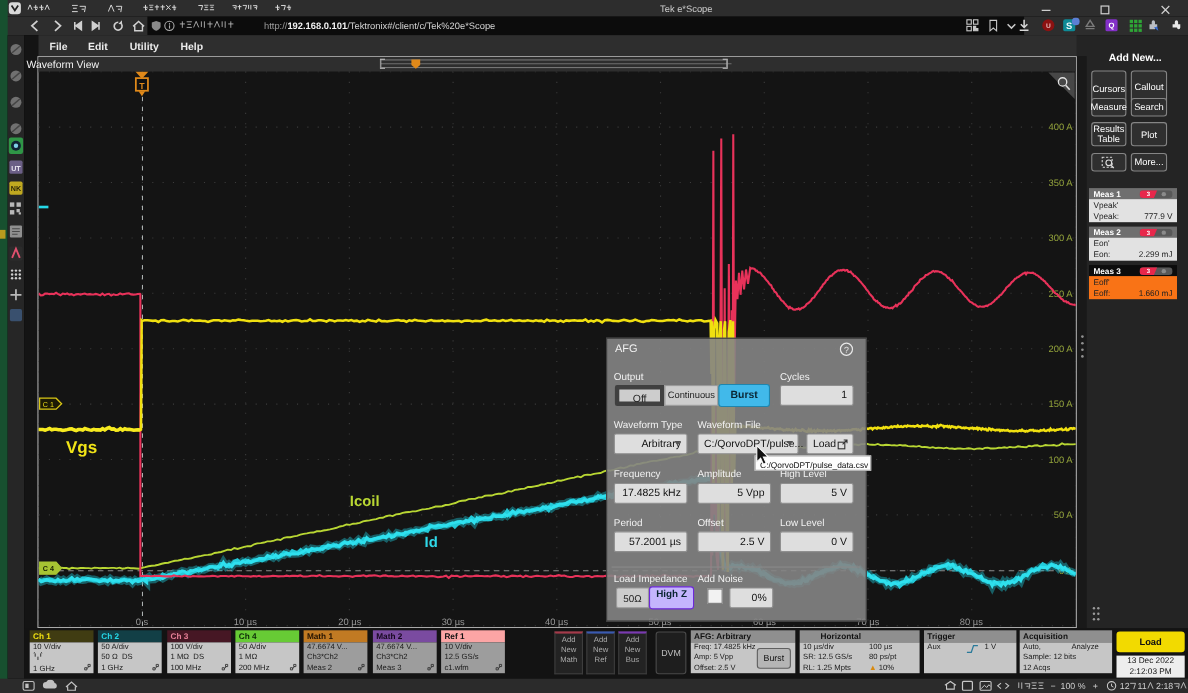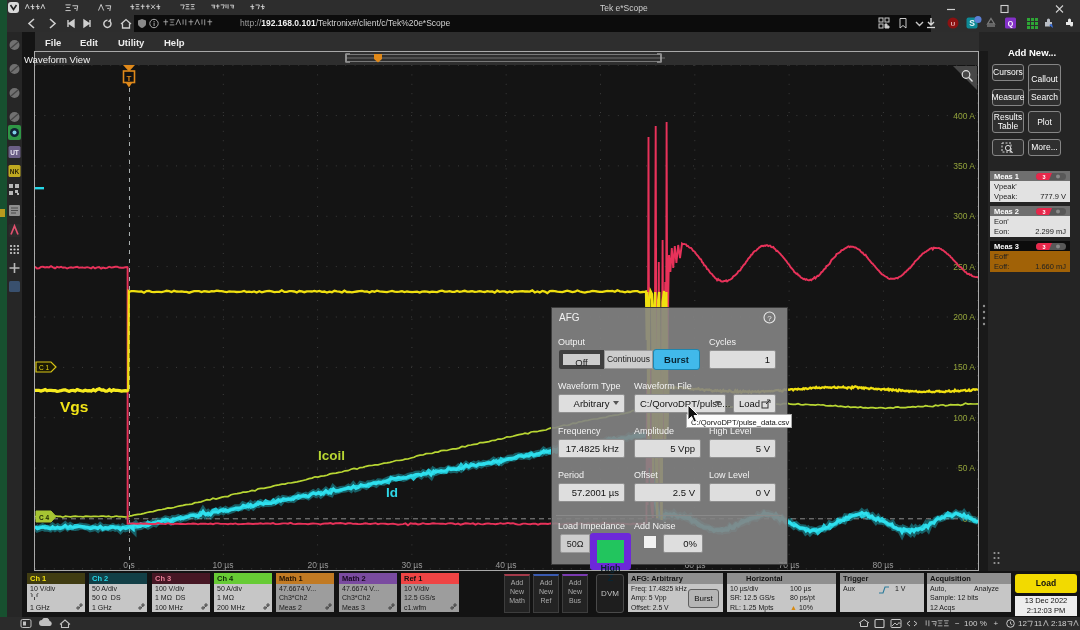--- a/index.html
+++ b/index.html
@@ -365,21 +365,21 @@
 </svg>
 <svg class="a" style="left:981px;top:303px" width="8" height="24">
     <g fill="#8f8f8f">
       <circle cx="3" cy="3" r="1.2"></circle>
       <circle cx="3" cy="9" r="1.2"></circle>
       <circle cx="3" cy="15" r="1.2"></circle>
       <circle cx="3" cy="21" r="1.2"></circle>
     </g>
   </svg>
 <div class="a" style="left:987px;top:47px;width:90px;height:13px;text-align:center;color:#fff;font-size:9.5px;font-weight:bold">Add New...</div>
-<div class="btn" style="left:992px;top:64px;width:32px;height:17px">
+<div class="btn" style="left:992px;top:64px;width:32px;height:34px">
     <span>Cursors</span>
   </div>
 <div class="btn" style="left:1028px;top:64px;width:33px;height:31px">
     <span>Callout</span>
   </div>
 <div class="btn" style="left:992px;top:89px;width:32px;height:17px">
     <span>Measure</span>
   </div>
 <div class="btn" style="left:1028px;top:89px;width:33px;height:17px">
     <span>Search</span>
@@ -412,21 +412,21 @@
       <text x="8" y="5.6" font-size="5.5" fill="#fff" text-anchor="middle">3</text>
       <circle cx="22" cy="3.5" r="2" fill="#8a8a8a"></circle>
     </svg></div>
 <div class="a" style="left:990px;top:216px;width:80px;height:21px;background:#e2e2e2;color:#222;font-size:7.5px;padding:1px 4px 0 4px;line-height:9.5px">Eon'<br>Eon:<span style="float:right">2.299 mJ</span></div>
 <div class="a" style="left:990px;top:241px;width:80px;height:9px;background:#0c0c0c;padding:1px 0 0 4px;color:#fff;font-size:7.5px;font-weight:bold;height:10px">Meas 3<svg class="a" style="right:4px;top:2px" width="30" height="7">
       <rect x="0" y="0" width="30" height="7" rx="3.5" fill="#585858"></rect>
       <path d="M3.5,0 L16,0 L13,7 L3.5,7 A3.5,3.5 0 0 1 3.5,0 Z" fill="#e8274b"></path>
       <text x="8" y="5.6" font-size="5.5" fill="#fff" text-anchor="middle">3</text>
       <circle cx="22" cy="3.5" r="2" fill="#8a8a8a"></circle>
     </svg></div>
-<div class="a" style="left:990px;top:251px;width:80px;height:21px;background:#a16207;color:#222;font-size:7.5px;padding:1px 4px 0 4px;line-height:9.5px">Eoff'<br>Eoff:<span style="float:right">1.660 mJ</span></div>
+<div class="a" style="left:990px;top:251px;width:80px;height:21px;background:#f97316;color:#222;font-size:7.5px;padding:1px 4px 0 4px;line-height:9.5px">Eoff'<br>Eoff:<span style="float:right">1.660 mJ</span></div>
 <svg class="a" style="left:992px;top:551px" width="10" height="18">
     <g fill="#9a9a9a">
       <circle cx="2.5" cy="2" r="1.1"></circle>
       <circle cx="6.5" cy="2" r="1.1"></circle>
       <circle cx="2.5" cy="7" r="1.1"></circle>
       <circle cx="6.5" cy="7" r="1.1"></circle>
       <circle cx="2.5" cy="12" r="1.1"></circle>
       <circle cx="6.5" cy="12" r="1.1"></circle>
     </g>
   </svg>
@@ -463,21 +463,21 @@
         <path d="M1,4 h2 v2 h-2 z M4,1 h2 v2 h-2 z M3,5 L5,2.5" stroke="#333" stroke-width="0.8" fill="none"></path>
       </svg></div>
   </div>
 <div class="bdg" style="left:339px;top:573px">
     <div class="hd" style="background:#7a4ba0;color:#16081f">Math 2</div>
     <div class="bd" style="background:#9d9d9d">47.6674 V...<br>Ch3*Ch2<br>Meas 3<svg style="position:absolute;right:2px;bottom:2px" width="7" height="7">
         <path d="M1,4 h2 v2 h-2 z M4,1 h2 v2 h-2 z M3,5 L5,2.5" stroke="#333" stroke-width="0.8" fill="none"></path>
       </svg></div>
   </div>
 <div class="bdg" style="left:401px;top:573px">
-    <div class="hd" style="background:#ef4444;color:#111">Ref 1</div>
+    <div class="hd" style="background:#fca5a5;color:#111">Ref 1</div>
     <div class="bd" style="background:#9d9d9d">10 V/div<br>12.5 GS/s<br>c1.wfm<svg style="position:absolute;right:2px;bottom:2px" width="7" height="7">
         <path d="M1,4 h2 v2 h-2 z M4,1 h2 v2 h-2 z M3,5 L5,2.5" stroke="#333" stroke-width="0.8" fill="none"></path>
       </svg></div>
   </div>
 <div class="a" style="left:504px;top:574px;width:26px;height:39px;background:#232323;border:1px solid #3d3d3d;border-top:2px solid #a43a4a;color:#aaa;font-size:7px;text-align:center;line-height:9px;padding-top:2px">Add<br>New<br>Math</div>
 <div class="a" style="left:533px;top:574px;width:26px;height:39px;background:#232323;border:1px solid #3d3d3d;border-top:2px solid #3a5ab0;color:#aaa;font-size:7px;text-align:center;line-height:9px;padding-top:2px">Add<br>New<br>Ref</div>
 <div class="a" style="left:562px;top:574px;width:26px;height:39px;background:#232323;border:1px solid #3d3d3d;border-top:2px solid #7a3ab0;color:#aaa;font-size:7px;text-align:center;line-height:9px;padding-top:2px">Add<br>New<br>Bus</div>
 <div class="a" style="left:596px;top:574px;width:28px;height:39px;background:#1e1e1e;border:1px solid #4a4a4a;border-radius:3px;color:#c0c0c0;font-size:8px;display:flex;align-items:center;justify-content:center">DVM</div>
 <div class="a" style="left:628px;top:573px;width:95px;height:11px;background:#8f8f8f;color:#111;font-size:7.5px;font-weight:bold;padding:1px 0 0 3px">AFG: Arbitrary</div>
 <div class="a" style="left:628px;top:584px;width:95px;height:28px;background:#c6c6c6;color:#1a1a1a;font-size:6.8px;line-height:9.3px;padding-left:3px">Freq: 17.4825 kHz<br>Amp: 5 Vpp<br>Offset: 2.5 V</div>
@@ -499,21 +499,21 @@
     <text x="6.5" y="9.5" font-size="8" fill="#e8e8e8" text-anchor="middle">?</text>
   </svg>
 <div class="lbl" style="z-index:6;left:558px;top:337px">Output</div>
 <div class="lbl" style="z-index:6;left:709px;top:337px">Cycles</div>
 <div class="a" style="z-index:6;left:559px;top:350px;width:45px;height:19px;background:#cdcdcd;border:4px solid #404040;border-radius:2px 0 0 2px;color:#222;font-size:9.5px;text-align:center;padding-top:3px">Off</div>
 <div class="a" style="z-index:6;left:604px;top:350px;width:49px;height:19px;background:#cdcdcd;border:1px solid #9a9a9a;color:#222;font-size:8.5px;text-align:center;padding-top:3px">Continuous</div>
 <div class="a" style="z-index:6;left:653px;top:349px;width:47px;height:21px;background:#41b9ea;border:1px solid #1f85ad;border-radius:3px;color:#0a2532;font-size:9.5px;font-weight:bold;text-align:center;padding-top:4px">Burst</div>
 <div class="inp" style="z-index:6;left:709px;top:350px;width:67px">1</div>
 <div class="lbl" style="z-index:6;left:558px;top:381px">Waveform Type</div>
 <div class="lbl" style="z-index:6;left:634px;top:381px">Waveform File</div>
-<div class="inp" style="z-index:6;left:558px;top:394px;width:67px;text-align:center;padding-left:5px">Arbitrary<span style="position:absolute;right:5px;top:6px;width:0;height:0;border-left:3.5px solid transparent;border-right:3.5px solid transparent;border-top:4.5px solid #555"></span></div>
+<div class="inp" style="z-index:6;left:558px;top:394px;width:67px;text-align:right;padding-left:5px">Arbitrary<span style="position:absolute;right:5px;top:6px;width:0;height:0;border-left:3.5px solid transparent;border-right:3.5px solid transparent;border-top:4.5px solid #555"></span></div>
 <div class="inp" style="z-index:6;left:634px;top:394px;width:92px;text-align:left;padding-left:5px">C:/QorvoDPT/pulse...<span style="position:absolute;right:4px;top:6px;width:0;height:0;border-left:3.5px solid transparent;border-right:3.5px solid transparent;border-top:4.5px solid #555"></span></div>
 <div class="inp" style="z-index:6;left:733px;top:394px;width:43px;text-align:left;padding-left:5px">Load<svg style="position:absolute;right:4px;top:4px" width="10" height="10">
       <rect x="1" y="3" width="6" height="6" fill="none" stroke="#333" stroke-width="1"></rect>
       <path d="M5,5 L9,1 M6,1 L9,1 L9,4" stroke="#333" stroke-width="1" fill="none"></path>
     </svg></div>
 <div class="lbl" style="z-index:6;left:558px;top:426px">Frequency</div>
 <div class="lbl" style="z-index:6;left:634px;top:426px">Amplitude</div>
 <div class="lbl" style="z-index:6;left:709px;top:426px">High Level</div>
 <div class="inp" style="z-index:6;left:558px;top:439px;width:67px">17.4825 kHz</div>
 <div class="inp" style="z-index:6;left:634px;top:439px;width:67px">5 Vpp</div>
@@ -521,21 +521,21 @@
 <div class="lbl" style="z-index:6;left:558px;top:470px">Period</div>
 <div class="lbl" style="z-index:6;left:634px;top:470px">Offset</div>
 <div class="lbl" style="z-index:6;left:709px;top:470px">Low Level</div>
 <div class="inp" style="z-index:6;left:558px;top:483px;width:67px">57.2001 µs</div>
 <div class="inp" style="z-index:6;left:634px;top:483px;width:67px">2.5 V</div>
 <div class="inp" style="z-index:6;left:709px;top:483px;width:67px">0 V</div>
 <div class="a" style="z-index:6;left:556px;top:515px;width:226px;height:1px;background:#8a8a8a"></div>
 <div class="lbl" style="z-index:6;left:558px;top:521px">Load Impedance</div>
 <div class="lbl" style="z-index:6;left:634px;top:521px">Add Noise</div>
 <div class="a" style="z-index:6;left:560px;top:534px;width:30px;height:19px;background:#cdcdcd;border:1px solid #9a9a9a;border-radius:2px 0 0 2px;color:#222;font-size:9px;text-align:center;padding-top:4px">50Ω</div>
-<div class="a" style="z-index:6;left:590px;top:533px;width:41px;height:21px;background:#22c55e;border:7px solid #6d28d9;border-radius:3px;color:#0a2532;font-size:9px;font-weight:bold;text-align:center;padding-top:23px">High Z</div>
+<div class="a" style="z-index:6;left:590px;top:533px;width:41px;height:21px;background:#c4b5fd;border:1px solid #6d28d9;border-radius:3px;color:#0a2532;font-size:9px;font-weight:bold;text-align:center;padding-top:1px">High Z</div>
 <div class="a" style="z-index:6;left:643px;top:535px;width:14px;height:14px;background:#f2f2f2;border:1px solid #777"></div>
 <div class="inp" style="z-index:6;left:663px;top:534px;width:40px">0%</div>
 <div class="a" style="z-index:7;left:686px;top:414px;width:106px;height:14px;background:#fdfdfd;border:1px solid #aaa;color:#111;font-size:7.6px;padding:2.5px 0 0 4px">C:/QorvoDPT/pulse_data.csv</div>
 <svg class="a" style="z-index:8;left:687px;top:404px" width="14" height="20" viewBox="0 0 14 20">
     <path d="M1,1 L1,16 L4.5,12.5 L7,18 L9.5,17 L7,11.5 L11.5,11.5 Z" fill="#111" stroke="#f8f8f8" stroke-width="1"></path>
   </svg>
 <div class="a" style="left:0;top:617px;width:1080px;height:13px;background:#2b2b2b;z-index:9"></div>
 <svg class="a" style="z-index:10;left:20px;top:618px" width="60" height="11">
     <rect x="1" y="1.5" width="10" height="8" rx="1.5" fill="none" stroke="#c0c0c0" stroke-width="1"></rect>
     <rect x="3" y="3.5" width="3" height="4" fill="#c0c0c0"></rect>

